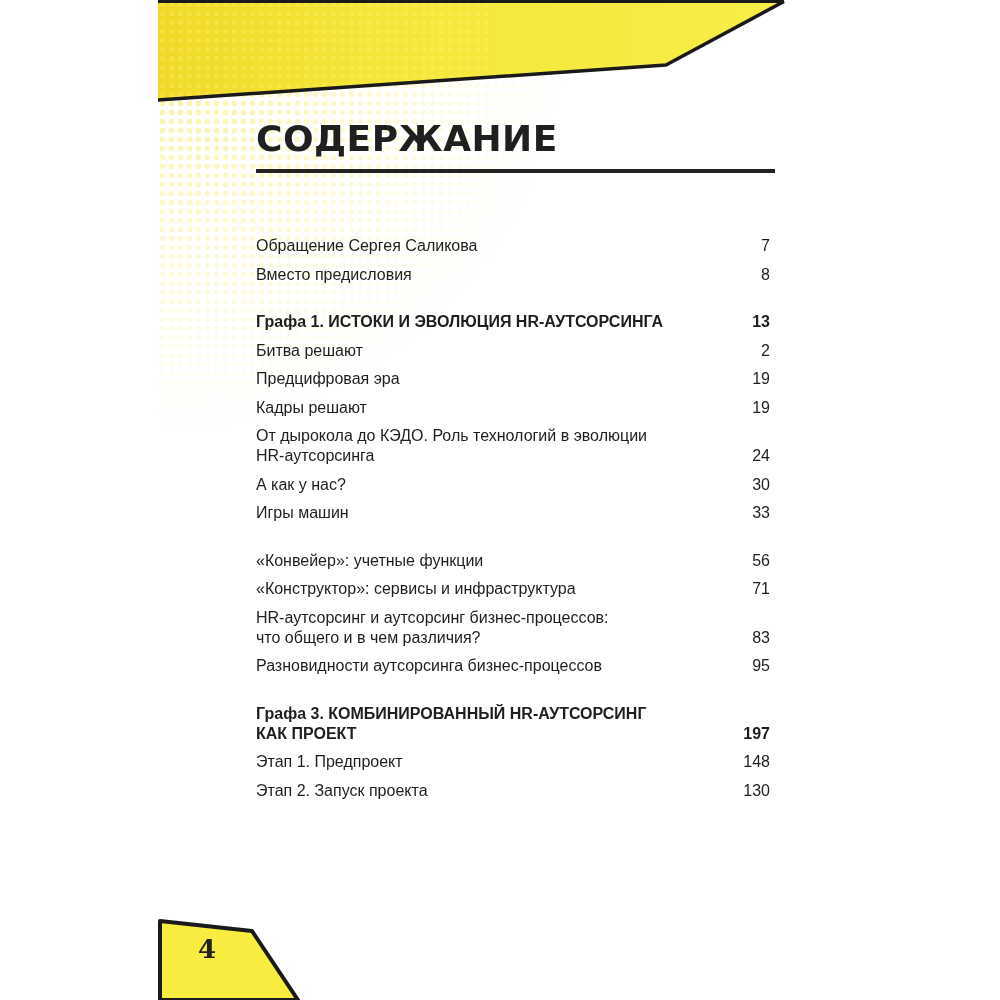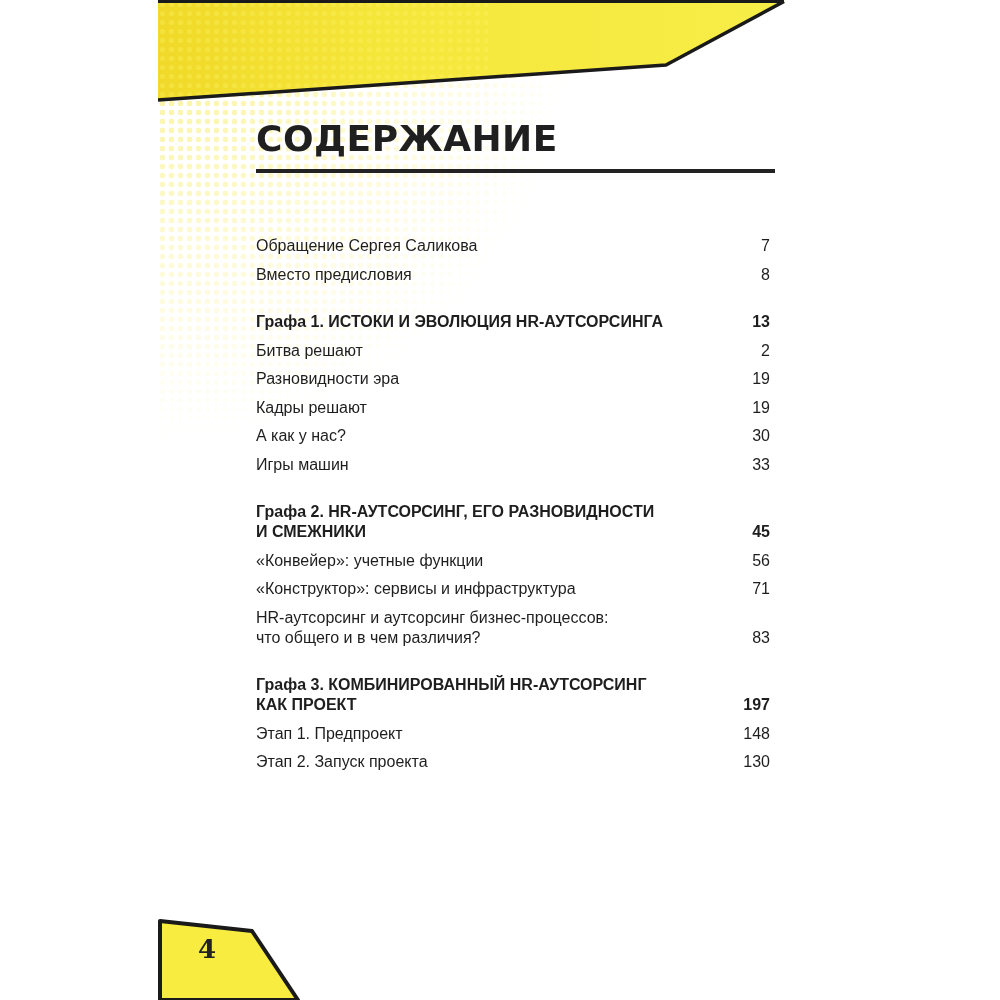--- a/index.html
+++ b/index.html
@@ -84,53 +84,57 @@
 
     <div class="entry chapter">
       <span class="label">Графа 1. ИСТОКИ И ЭВОЛЮЦИЯ HR-АУТСОРСИНГА</span>
       <span class="pg">13</span>
     </div>
     <div class="entry">
       <span class="label">Битва решают</span>
       <span class="pg">2</span>
     </div>
     <div class="entry">
-      <span class="label">Разновидности эра</span>
+      <span class="label">Предцифровая эра</span>
       <span class="pg">19</span>
     </div>
     <div class="entry">
       <span class="label">Кадры решают</span>
       <span class="pg">19</span>
+    </div>
+    <div class="entry">
+      <span class="label" style="max-width:410px">От дырокола до КЭДО. Роль технологий в эволюции HR-аутсорсинга</span>
+      <span class="pg">24</span>
     </div>
     <div class="entry">
       <span class="label">А как у нас?</span>
       <span class="pg">30</span>
     </div>
     <div class="entry">
       <span class="label">Игры машин</span>
       <span class="pg">33</span>
     </div>
 
     <div class="gap"></div>
 
-    <div class="entry chapter">
-      <span class="label" style="max-width:400px">Графа 2. HR-АУТСОРСИНГ, ЕГО РАЗНОВИДНОСТИ И СМЕЖНИКИ</span>
-      <span class="pg">45</span>
-    </div>
     <div class="entry">
       <span class="label">«Конвейер»: учетные функции</span>
       <span class="pg">56</span>
     </div>
     <div class="entry">
       <span class="label">«Конструктор»: сервисы и инфраструктура</span>
       <span class="pg">71</span>
     </div>
     <div class="entry">
       <span class="label" style="max-width:360px">HR-аутсорсинг и аутсорсинг бизнес-процессов: что общего и в чем различия?</span>
       <span class="pg">83</span>
+    </div>
+    <div class="entry">
+      <span class="label">Разновидности аутсорсинга бизнес-процессов</span>
+      <span class="pg">95</span>
     </div>
 
     <div class="gap"></div>
 
     <div class="entry chapter">
       <span class="label" style="max-width:400px">Графа 3. КОМБИНИРОВАННЫЙ HR-АУТСОРСИНГ КАК ПРОЕКТ</span>
       <span class="pg">197</span>
     </div>
     <div class="entry">
       <span class="label">Этап 1. Предпроект</span>

